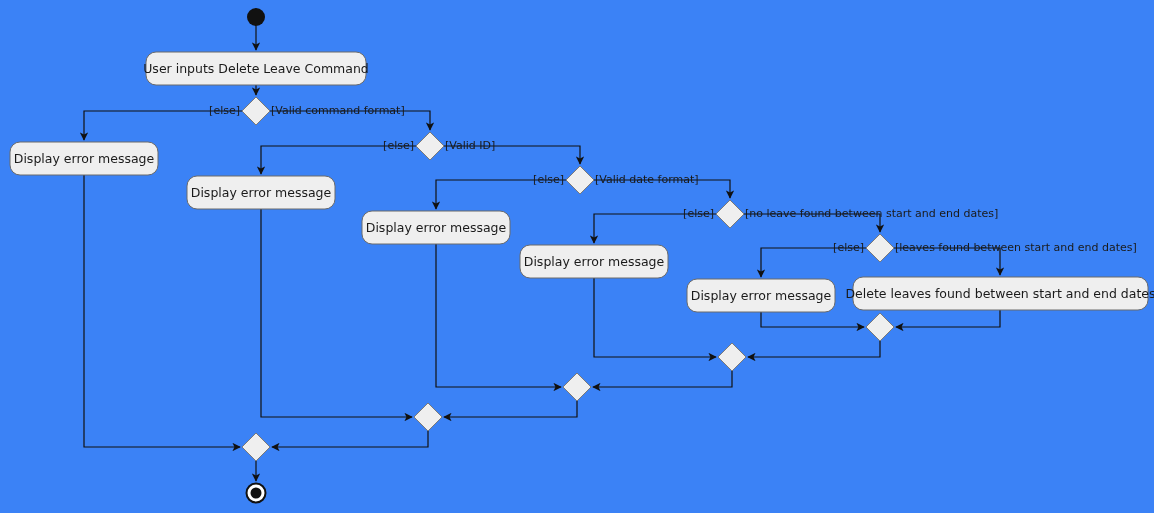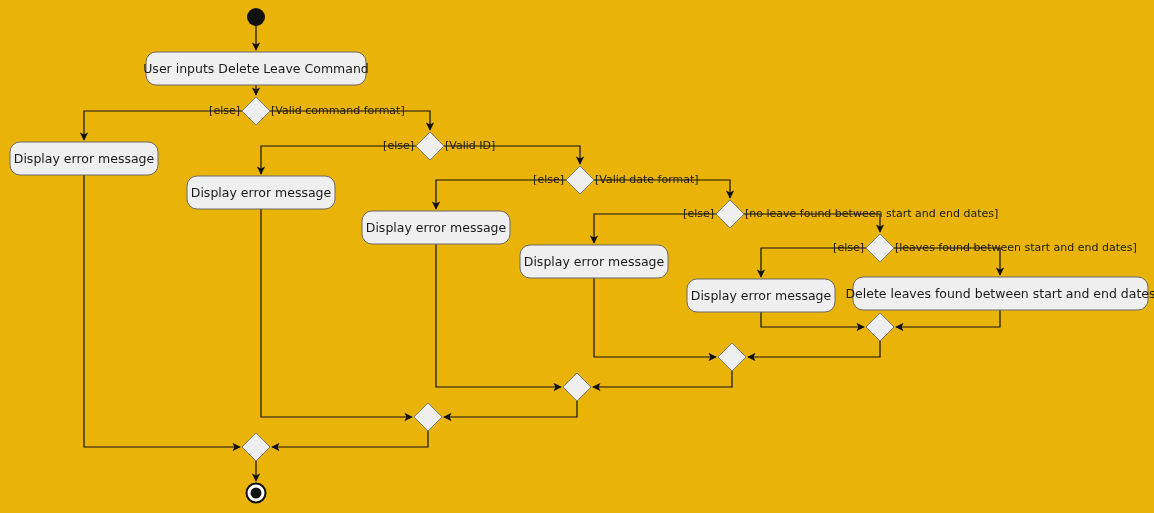--- a/index.html
+++ b/index.html
@@ -2,21 +2,21 @@
 <html><head>
 <meta charset="utf-8">
 <title>Delete Leave Command Activity Diagram</title>
 <style>
   html,body{margin:0;padding:0;background:#ffffff;}
   body{font-family:"DejaVu Sans","Liberation Sans",sans-serif;}
   #diagram-root{
     position:relative;
     width:1154px;
     height:513px;
-    background:#eab308;
+    background:#3b82f6;
     overflow:hidden;
   }
   #diagram-svg{
     position:absolute;
     left:0; top:0;
     width:1154px;
     height:513px;
   }
   .node-label{
     font-family:"DejaVu Sans","Liberation Sans",sans-serif;

